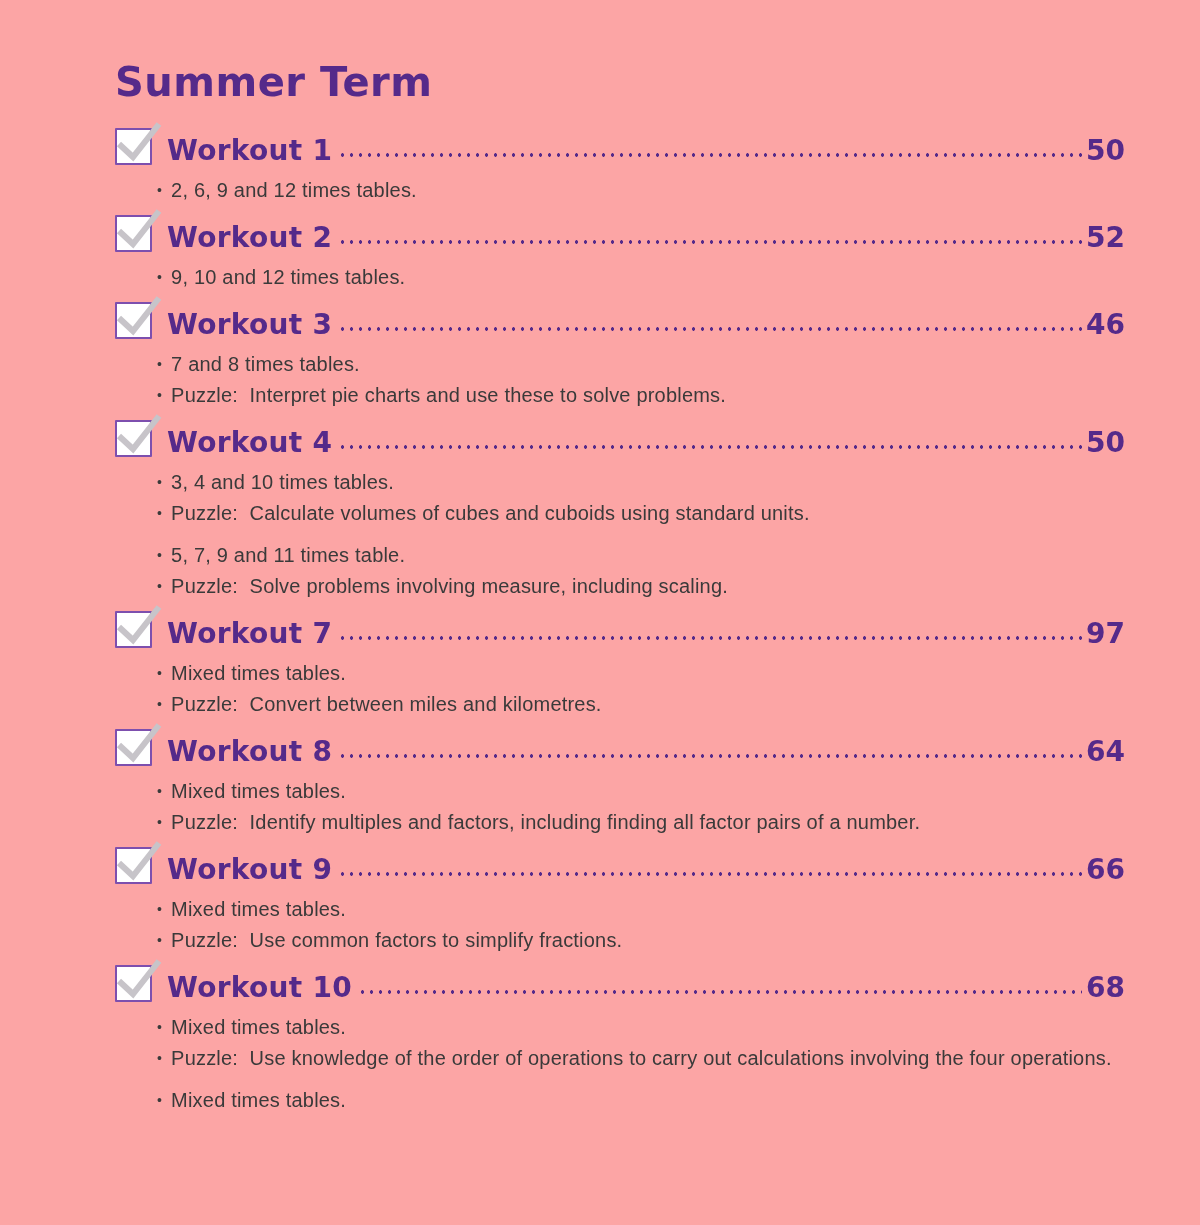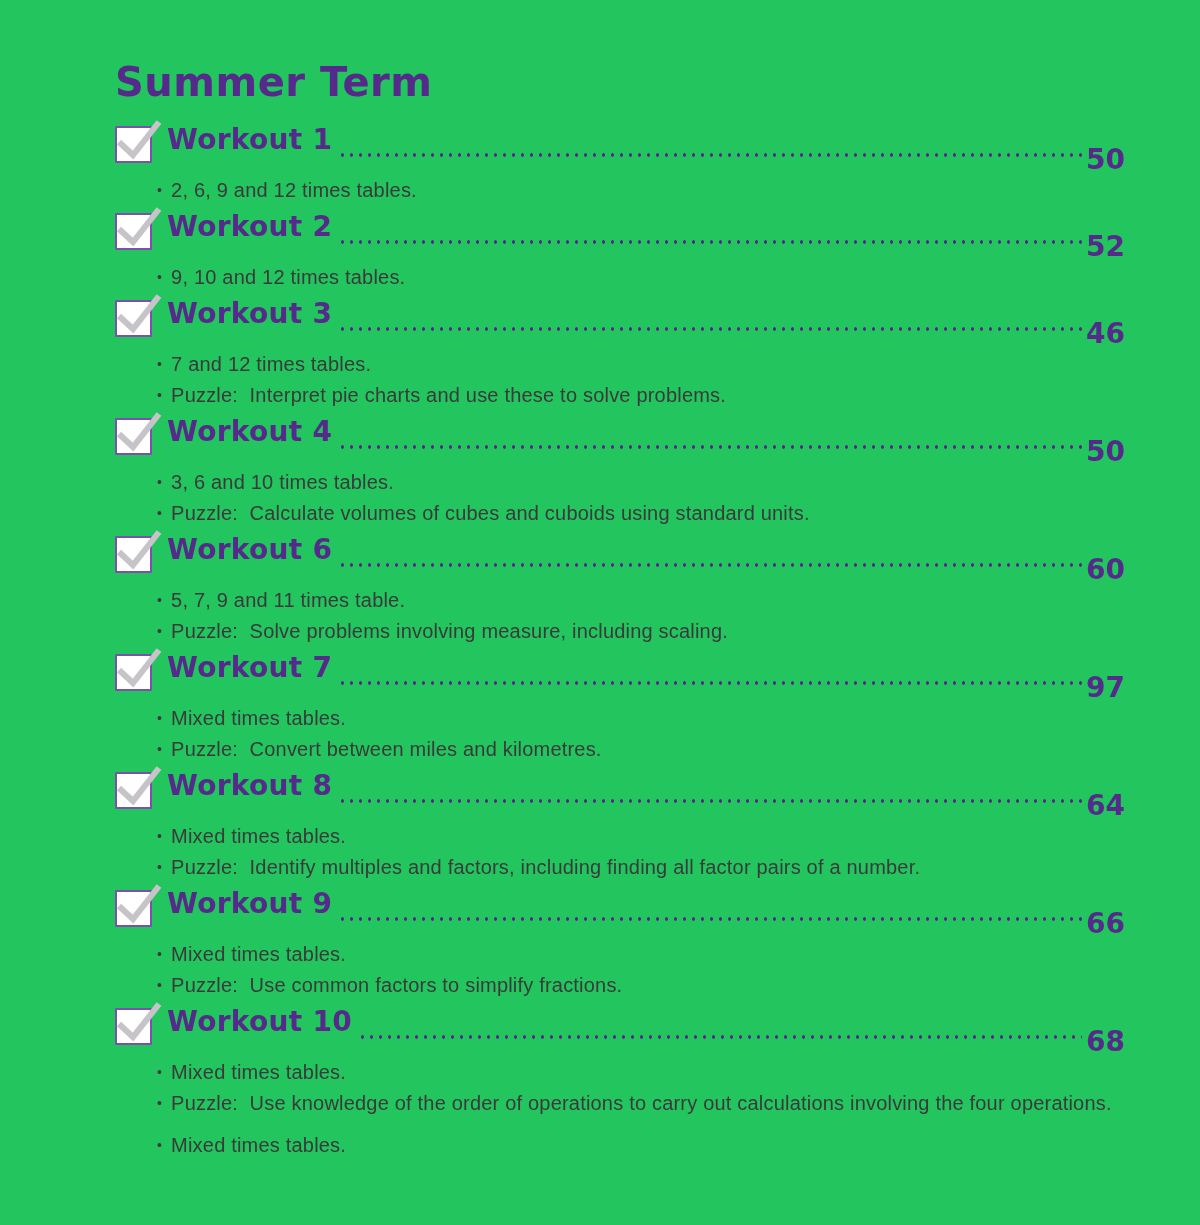--- a/index.html
+++ b/index.html
@@ -14,35 +14,35 @@
     width: 1200px;
     height: 1225px;
     overflow: hidden;
     font-family: "Liberation Sans", "DejaVu Sans", sans-serif;
   }
   .page {
     width: 1200px;
     height: 1225px;
     overflow: hidden;
     padding: 62px 75px 0 115px;
-    background: #22c55e;
+    background: #fca5a5;
   }
   .page-title {
     font-family: "DejaVu Sans", "Liberation Sans", sans-serif;
     font-size: 40px;
     font-weight: bold;
     color: var(--accent);
     line-height: 1;
     letter-spacing: 0.5px;
     margin-bottom: 24px;
   }
   .entry { margin-bottom: 6px; }
   .entry-head {
     display: flex;
-    align-items: flex-start;
+    align-items: flex-end;
     height: 39px;
   }
   .checkbox {
     position: relative;
     width: 37px;
     height: 37px;
     border: 2.5px solid var(--checkbox-border);
     border-radius: 1px;
     flex: none;
     background: #ffffff;
@@ -148,54 +148,44 @@
       <span class="checkbox">
           <svg width="48" height="42" viewBox="0 0 48 42">
             <path d="M4 23 L18 36 L44 3" fill="none" stroke="#c7c4c9" stroke-width="6"></path>
           </svg>
         </span>
       <span class="entry-title">Workout 3</span>
       <span class="dots"></span>
       <span class="page-num">46</span>
     </div>
     <ul class="bullets">
-      <li>7 and 12 times tables.</li>
+      <li>7 and 8 times tables.</li>
       <li>Puzzle: &nbsp;Interpret pie charts and use these to solve problems.</li>
     </ul>
   </div>
 
   <div class="entry">
     <div class="entry-head">
       <span class="checkbox">
           <svg width="48" height="42" viewBox="0 0 48 42">
             <path d="M4 23 L18 36 L44 3" fill="none" stroke="#c7c4c9" stroke-width="6"></path>
           </svg>
         </span>
       <span class="entry-title">Workout 4</span>
       <span class="dots"></span>
       <span class="page-num">50</span>
     </div>
     <ul class="bullets">
-      <li>3, 6 and 10 times tables.</li>
+      <li>3, 4 and 10 times tables.</li>
       <li>Puzzle: &nbsp;Calculate volumes of cubes and cuboids using standard units.</li>
     </ul>
   </div>
 
 
   <div class="entry">
-    <div class="entry-head">
-      <span class="checkbox">
-          <svg width="48" height="42" viewBox="0 0 48 42">
-            <path d="M4 23 L18 36 L44 3" fill="none" stroke="#c7c4c9" stroke-width="6"></path>
-          </svg>
-        </span>
-      <span class="entry-title">Workout 6</span>
-      <span class="dots"></span>
-      <span class="page-num">60</span>
-    </div>
     <ul class="bullets">
       <li>5, 7, 9 and 11 times table.</li>
       <li>Puzzle: &nbsp;Solve problems involving measure, including scaling.</li>
     </ul>
   </div>
 
   <div class="entry">
     <div class="entry-head">
       <span class="checkbox">
           <svg width="48" height="42" viewBox="0 0 48 42">

